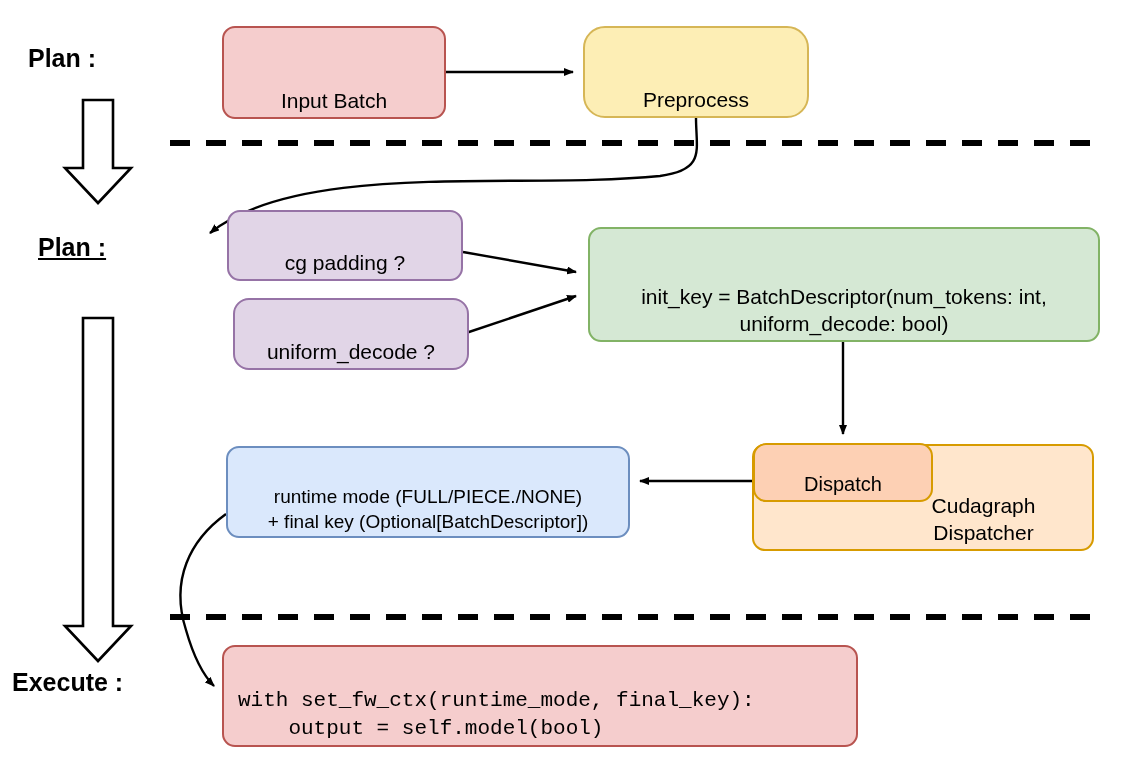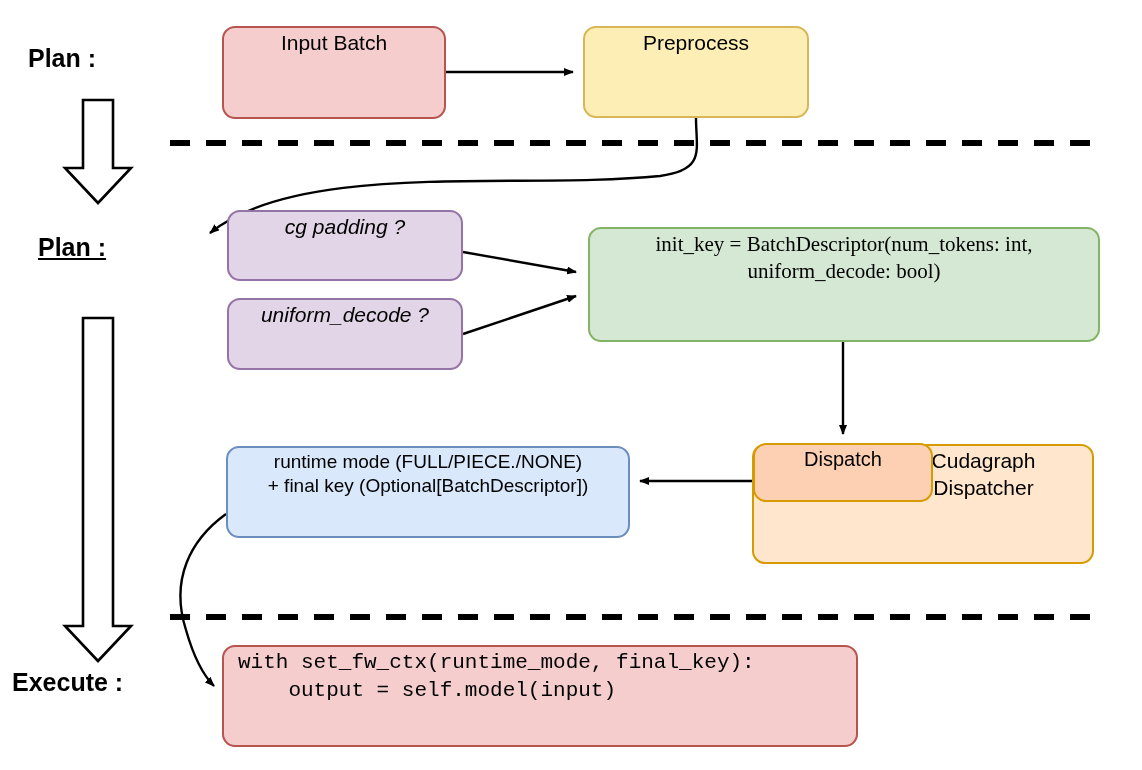--- a/index.html
+++ b/index.html
@@ -30,46 +30,44 @@
     color: #000000;
     white-space: nowrap;
   }
   .node {
     position: absolute;
     box-sizing: border-box;
     border-style: solid;
     border-width: 2px;
     border-radius: 13px;
     display: flex;
-    align-items: flex-start;
+    align-items: flex-end;
     justify-content: center;
     text-align: center;
     font-family: "Liberation Sans", sans-serif;
     font-size: 21px;
     color: #000000;
     line-height: 1.28;
     padding: 2px 8px;
   }
   .node-pink {
     background: #f5cdcd;
     border-color: #b85450;
   }
   .node-yellow {
     background: #fdeeb5;
     border-color: #d6b656;
   }
   .node-purple {
     background: #e1d5e7;
     border-color: #9673a6;
-    font-style: italic;
   }
   .node-green {
     background: #d5e8d4;
     border-color: #82b366;
-    font-family: Liberation Serif, serif;
   }
   .node-blue {
     background: #dae8fc;
     border-color: #6c8ebf;
   }
   .node-orange-outer {
     background: #ffe6cc;
     border-color: #d79b00;
   }
   .node-orange-inner {
@@ -153,49 +151,49 @@
   <div class="stage-label" style="left:28px; top:44px;">Plan :</div>
 
   <div class="stage-label" style="left:38px; top:233px;text-decoration:underline;">Plan :</div>
 
   <div class="stage-label" style="left:12px; top:668px;">Execute :</div>
 
   <div class="node node-pink" style="left:222px; top:26px; width:224px; height:93px;">
     <span class="node-text">Input Batch</span>
   </div>
 
-  <div class="node node-yellow" style="left:583px; top:26px; width:226px; height:92px;">
+  <div class="node node-yellow" style="left:583px; top:26px; width:226px; height:92px;border-radius:22px;">
     <span class="node-text">Preprocess</span>
   </div>
 
   <div class="node node-purple" style="left:227px; top:210px; width:236px; height:71px;">
     <span class="node-text">cg padding ?</span>
   </div>
 
-  <div class="node node-purple" style="left:227px; top:298px; width:236px; height:72px;">
+  <div class="node node-purple" style="left:233px; top:298px; width:236px; height:72px;border-radius:16px;">
     <span class="node-text">uniform_decode ?</span>
   </div>
 
   <div class="node node-green" style="left:588px; top:227px; width:512px; height:115px; font-size:21px;">
     <span class="node-text">init_key = BatchDescriptor(num_tokens: int,
 uniform_decode: bool)</span>
   </div>
 
-  <div class="node node-orange-outer" style="left:752px; top:444px; width:342px; height:120px; justify-content:flex-end; padding-right:26px;">
+  <div class="node node-orange-outer" style="left:752px; top:444px; width:342px; height:107px; justify-content:flex-end; padding-right:26px;">
     <span class="node-text" style="width:165px;">Cudagraph
 Dispatcher</span>
   </div>
 
   <div class="node node-orange-inner" style="left:753px; top:443px; width:180px; height:59px; font-size:20px;">
     <span class="node-text">Dispatch</span>
   </div>
 
   <div class="node node-blue" style="left:226px; top:446px; width:404px; height:92px; font-size:19px;">
     <span class="node-text">runtime mode (FULL/PIECE./NONE)
 + final key (Optional[BatchDescriptor])</span>
   </div>
 
   <div class="node node-pink code-node" style="left:222px; top:645px; width:636px; height:102px;">
     <span class="node-text">with set_fw_ctx(runtime_mode, final_key):
-    output = self.model(input)</span>
+    output = self.model(bool)</span>
   </div>
 
 </div>
 
 </body></html>

